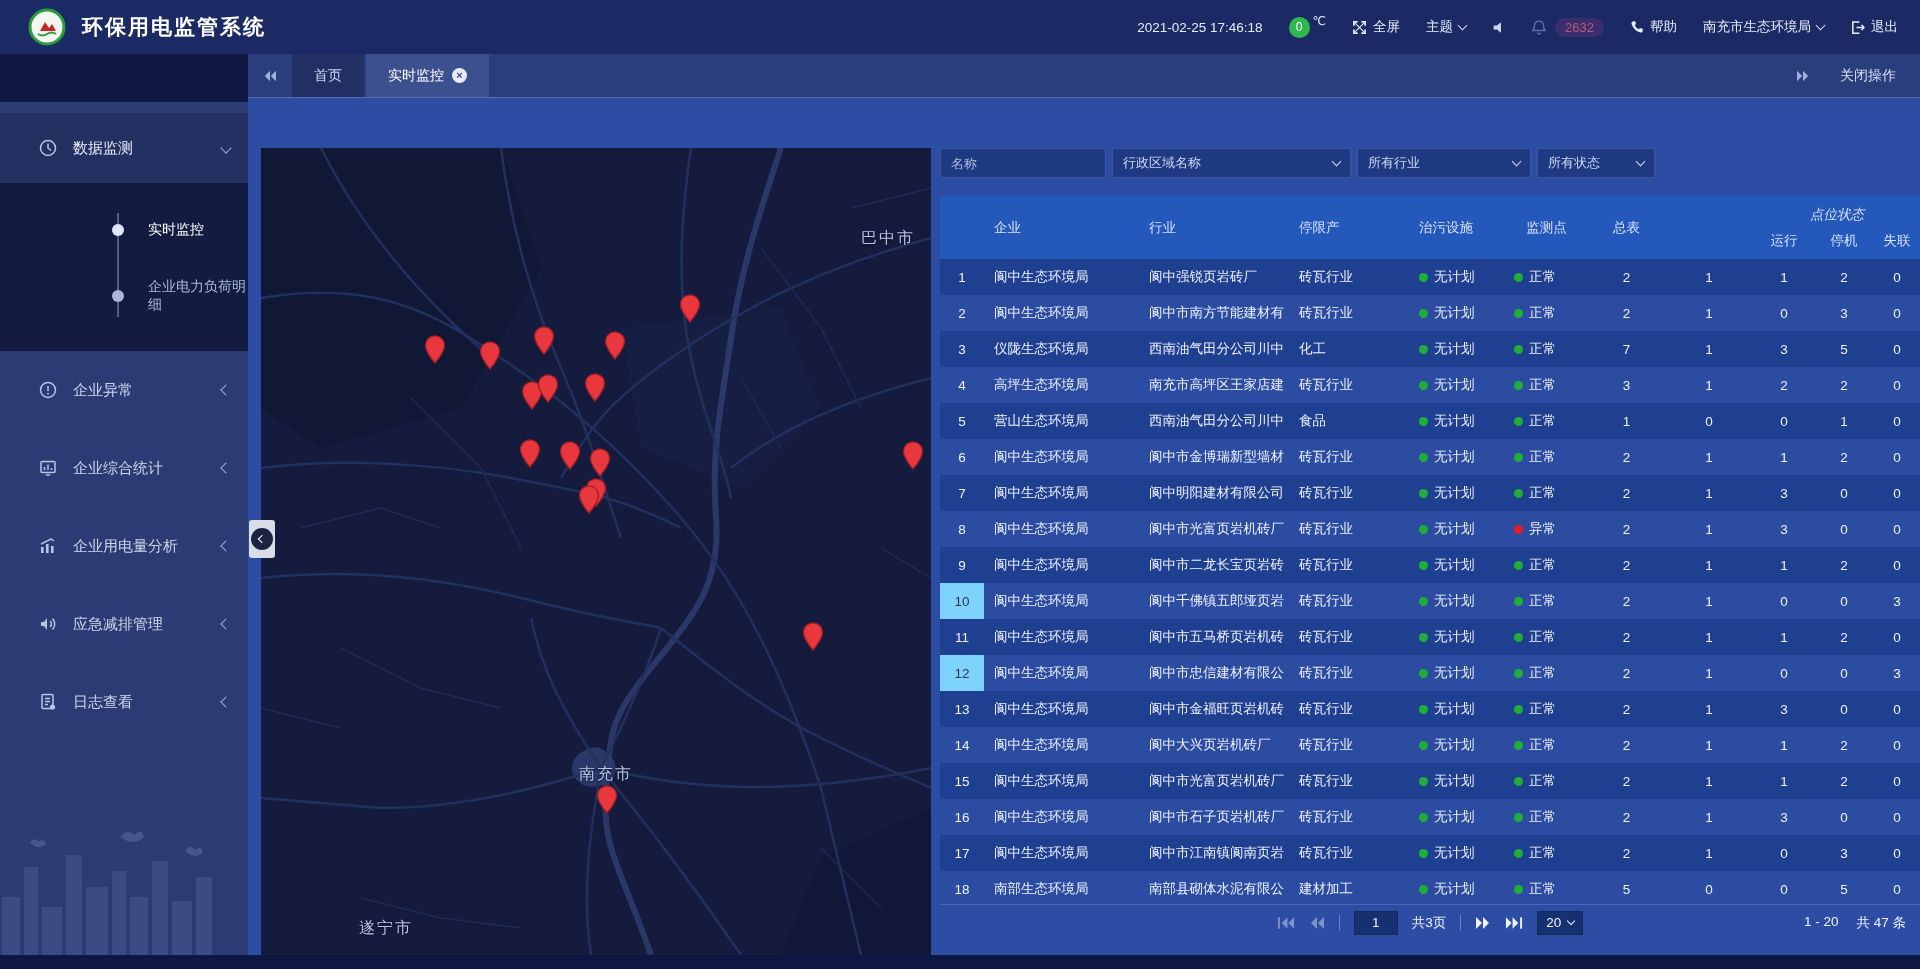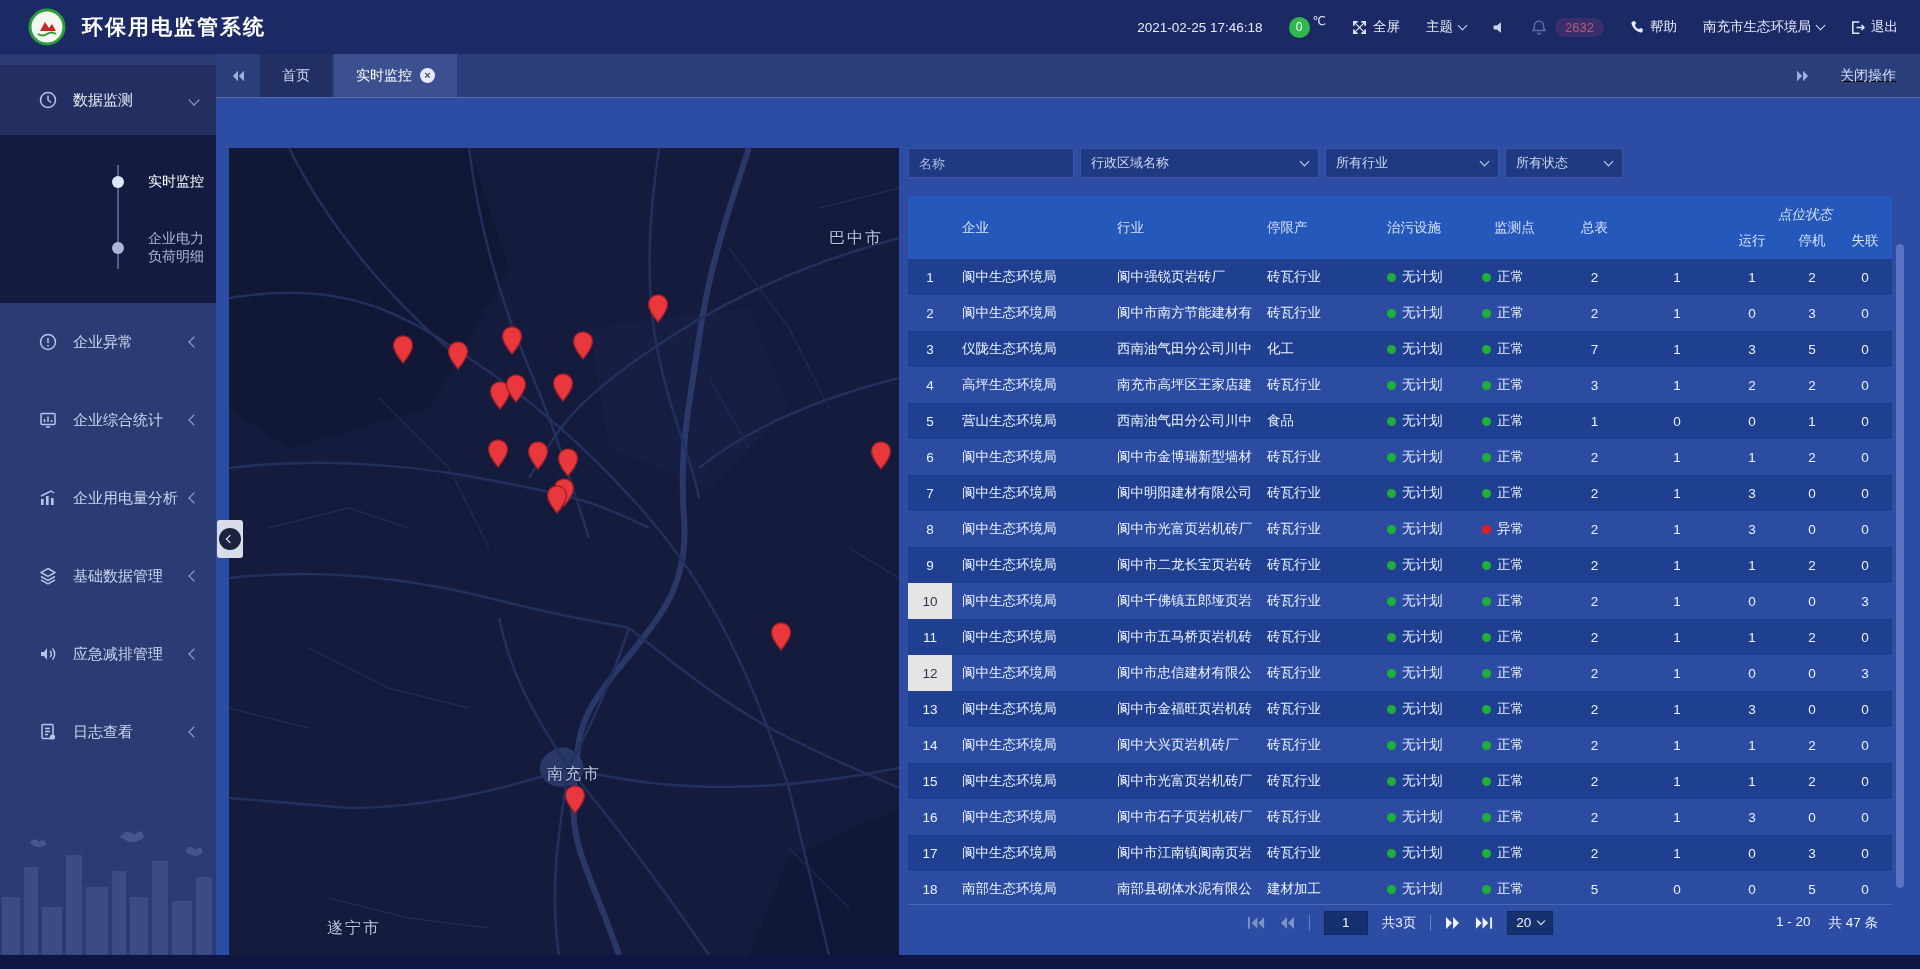--- a/index.html
+++ b/index.html
@@ -15,21 +15,21 @@
   .hitem{display:flex;align-items:center;gap:6px;cursor:default;white-space:nowrap;}
   .temp-badge{width:21px;height:21px;border-radius:50%;background:#2eb84e;color:#fff;font-size:12px;
     display:flex;align-items:center;justify-content:center;}
   .temp-unit{font-size:12px;position:relative;top:-6px;}
   .bell-badge{background:rgba(150,60,130,.25);color:#b45a78;font-size:13px;border-radius:10px;padding:2px 10px;}
   .caret-down{display:inline-block;width:7px;height:7px;border-right:1.5px solid #cfd8f2;border-bottom:1.5px solid #cfd8f2;
     transform:rotate(45deg);position:relative;top:-2px;}
 
   
   .layout{display:flex;height:901px;}
-  .sidebar{width:216px;background:#2b3c74;position:relative;overflow:hidden;flex:0 0 auto;}
+  .sidebar{width:248px;background:#2b3c74;position:relative;overflow:hidden;flex:0 0 auto;margin-top:48px;}
   .main{flex:1;position:relative;background:#2d4ca3;}
 
   
   .menu-group-header{height:70px;margin-top:11px;background:#243061;display:flex;align-items:center;padding:0 18px 0 38px;color:#e9edfa;font-size:15px;cursor:pointer;}
   .menu-item{height:78px;display:flex;align-items:center;padding:0 18px 0 38px;color:#ccd5ee;font-size:15px;cursor:pointer;}
   .menu-label{margin-left:15px;flex:1;}
   .micon{width:20px;height:20px;flex:0 0 auto;}
   .chev{display:inline-block;width:8px;height:8px;border-right:1.5px solid #9aa9d4;border-bottom:1.5px solid #9aa9d4;}
   .chev.down{transform:rotate(45deg);}
   .chev.left{transform:rotate(135deg);}
@@ -42,21 +42,21 @@
   .silhouette{position:absolute;bottom:0;left:0;width:220px;}
 
   
   .tabbar{height:44px;background:#2b3e7c;border-bottom:1px solid rgba(130,150,210,.55);display:flex;align-items:stretch;position:relative;}
   .tab-arrow{width:44px;display:flex;align-items:center;justify-content:center;cursor:pointer;}
   .tabs{display:flex;}
   .tab{padding:0 22px;display:flex;align-items:center;gap:8px;font-size:14px;color:#cdd7f2;background:#222f63;cursor:pointer;margin-right:2px;}
   .tab.active{background:#3c5090;color:#fff;}
   .tab-close{width:15px;height:15px;border-radius:50%;background:#e7ebf7;color:#3a4d86;font-size:11px;font-weight:bold;
     display:flex;align-items:center;justify-content:center;line-height:1;cursor:pointer;}
-  .tabbar-right{position:absolute;right:0;top:0;height:43px;display:flex;align-items:center;gap:30px;padding-right:24px;text-decoration:underline;}
+  .tabbar-right{position:absolute;right:0;top:0;height:43px;display:flex;align-items:center;gap:30px;padding-right:24px;}
   .close-ops{color:#d6dff5;font-size:14px;cursor:pointer;}
 
   
   .statsbar{position:absolute;top:58px;left:13px;right:28px;height:28px;background:#202f72;display:flex;align-items:center;
     gap:48px;padding-left:13px;color:#e9eefc;font-size:14px;}
   .stat-item{white-space:nowrap;}
 
   
   .panels{position:absolute;top:94px;left:13px;right:28px;bottom:0;display:flex;gap:9px;}
   .map-panel{width:670px;flex:0 0 auto;position:relative;background:#141b3d;}
@@ -86,21 +86,21 @@
   .th-group .gtitle{font-style:italic;text-align:center;}
   .th-group .gsubs{display:grid;grid-template-columns:60px 60px 46px;text-align:center;}
 
   .tbody{height:644px;overflow:hidden;}
   .trow{height:36px;color:#eef3ff;font-size:13.5px;cursor:pointer;}
   .trow.odd{background:#1f3f90;}
   .trow.even{background:#2b4ca1;}
   .td{display:flex;align-items:center;padding-left:10px;white-space:nowrap;overflow:hidden;}
   .td.c{justify-content:center;padding-left:0;}
   .td.idx{justify-content:center;padding-left:0;}
-  .td.idx.gray{background:#e5e5e5;color:#2c3550;}
+  .td.idx.gray{background:#7dd3fc;color:#2c3550;}
   .dot{width:9px;height:9px;border-radius:50%;margin-right:6px;flex:0 0 auto;}
 
   .vscroll{position:absolute;right:-12px;top:96px;width:8px;height:644px;background:rgba(40,70,140,.35);border-radius:4px;}
   .vscroll .thumb{width:8px;height:100%;background:#5873c2;border-radius:4px;cursor:pointer;}
 
   .pager{height:36px;margin-top:1px;border-top:1px solid rgba(130,160,220,.35);display:flex;align-items:center;position:relative;color:#eef3ff;font-size:13.5px;}
   .pager-center{position:absolute;left:0;right:0;display:flex;align-items:center;justify-content:center;gap:14px;}
   .pg-btn{display:flex;align-items:center;cursor:pointer;}
   .pdiv{width:1px;height:16px;background:rgba(140,165,225,.6);}
   .page-box{width:44px;height:24px;background:#17306f;border:1px solid rgba(20,40,90,.8);display:flex;align-items:center;justify-content:center;}
@@ -212,29 +212,20 @@
               <rect x="3" y="11" width="2.6" height="6"></rect>
               <rect x="8" y="8" width="2.6" height="9"></rect>
               <rect x="13" y="10" width="2.6" height="7"></rect>
               <path d="M3 8 L13 3 L16 5" stroke="#b9c5e8" stroke-width="1.4" fill="none"></path>
             </svg></span>
           <span class="menu-label">企业用电量分析</span>
           <i class="chev left"></i>
         </div>
         <div class="menu-item">
           <span class="micon"><svg viewBox="0 0 20 20" fill="none" stroke="#b9c5e8" stroke-width="1.5">
-              <path d="M10 2.5 L17 6.5 L10 10.5 L3 6.5 Z"></path>
-              <path d="M3 10.5 L10 14.5 L17 10.5"></path>
-              <path d="M3 13.8 L10 17.8 L17 13.8"></path>
-            </svg></span>
-          <span class="menu-label">基础数据管理</span>
-          <i class="chev left"></i>
-        </div>
-        <div class="menu-item">
-          <span class="micon"><svg viewBox="0 0 20 20" fill="none" stroke="#b9c5e8" stroke-width="1.5">
               <path d="M3 8 V12 H6 L9 16 V4 L6 8 Z" fill="#b9c5e8" stroke="none"></path>
               <path d="M12 7 a4 4 0 0 1 0 6 M14.5 4.5 a8 8 0 0 1 0 11"></path>
             </svg></span>
           <span class="menu-label">应急减排管理</span>
           <i class="chev left"></i>
         </div>
         <div class="menu-item">
           <span class="micon"><svg viewBox="0 0 20 20" fill="none" stroke="#b9c5e8" stroke-width="1.5">
               <rect x="4" y="2.5" width="11" height="14" rx="1"></rect>
               <path d="M7 6.5 h5 M7 9.5 h5 M7 12.5 h3"></path>

